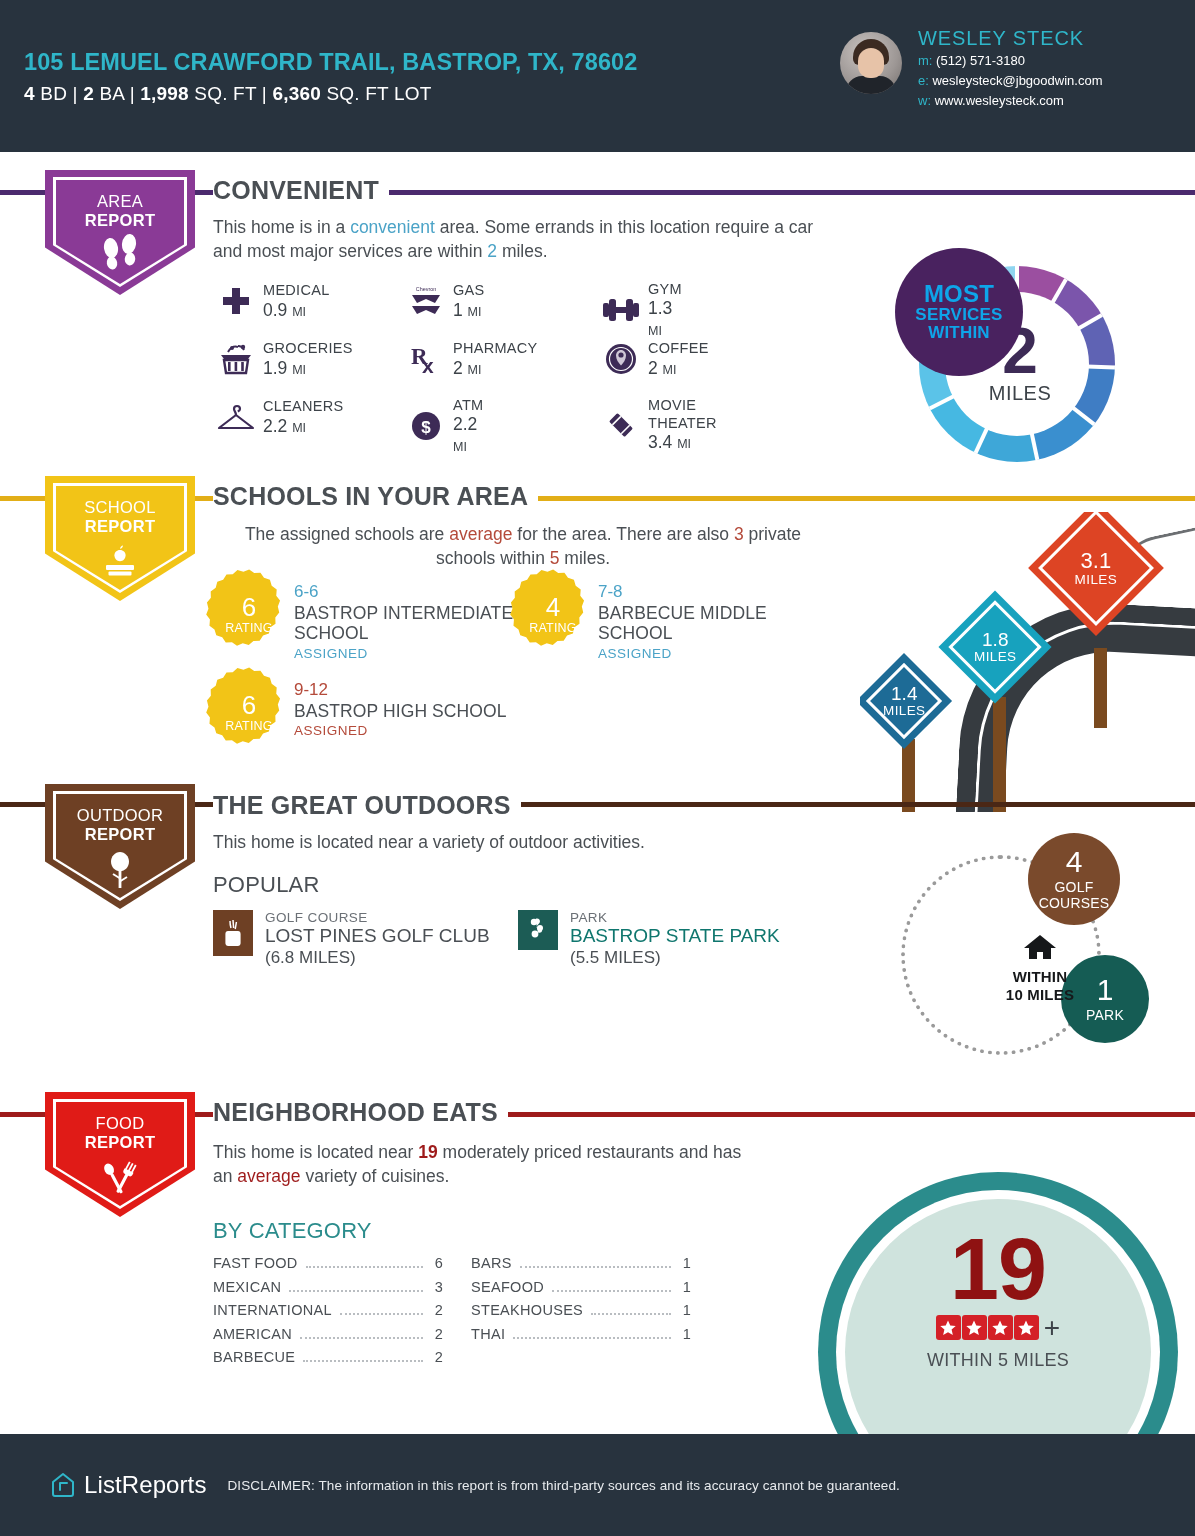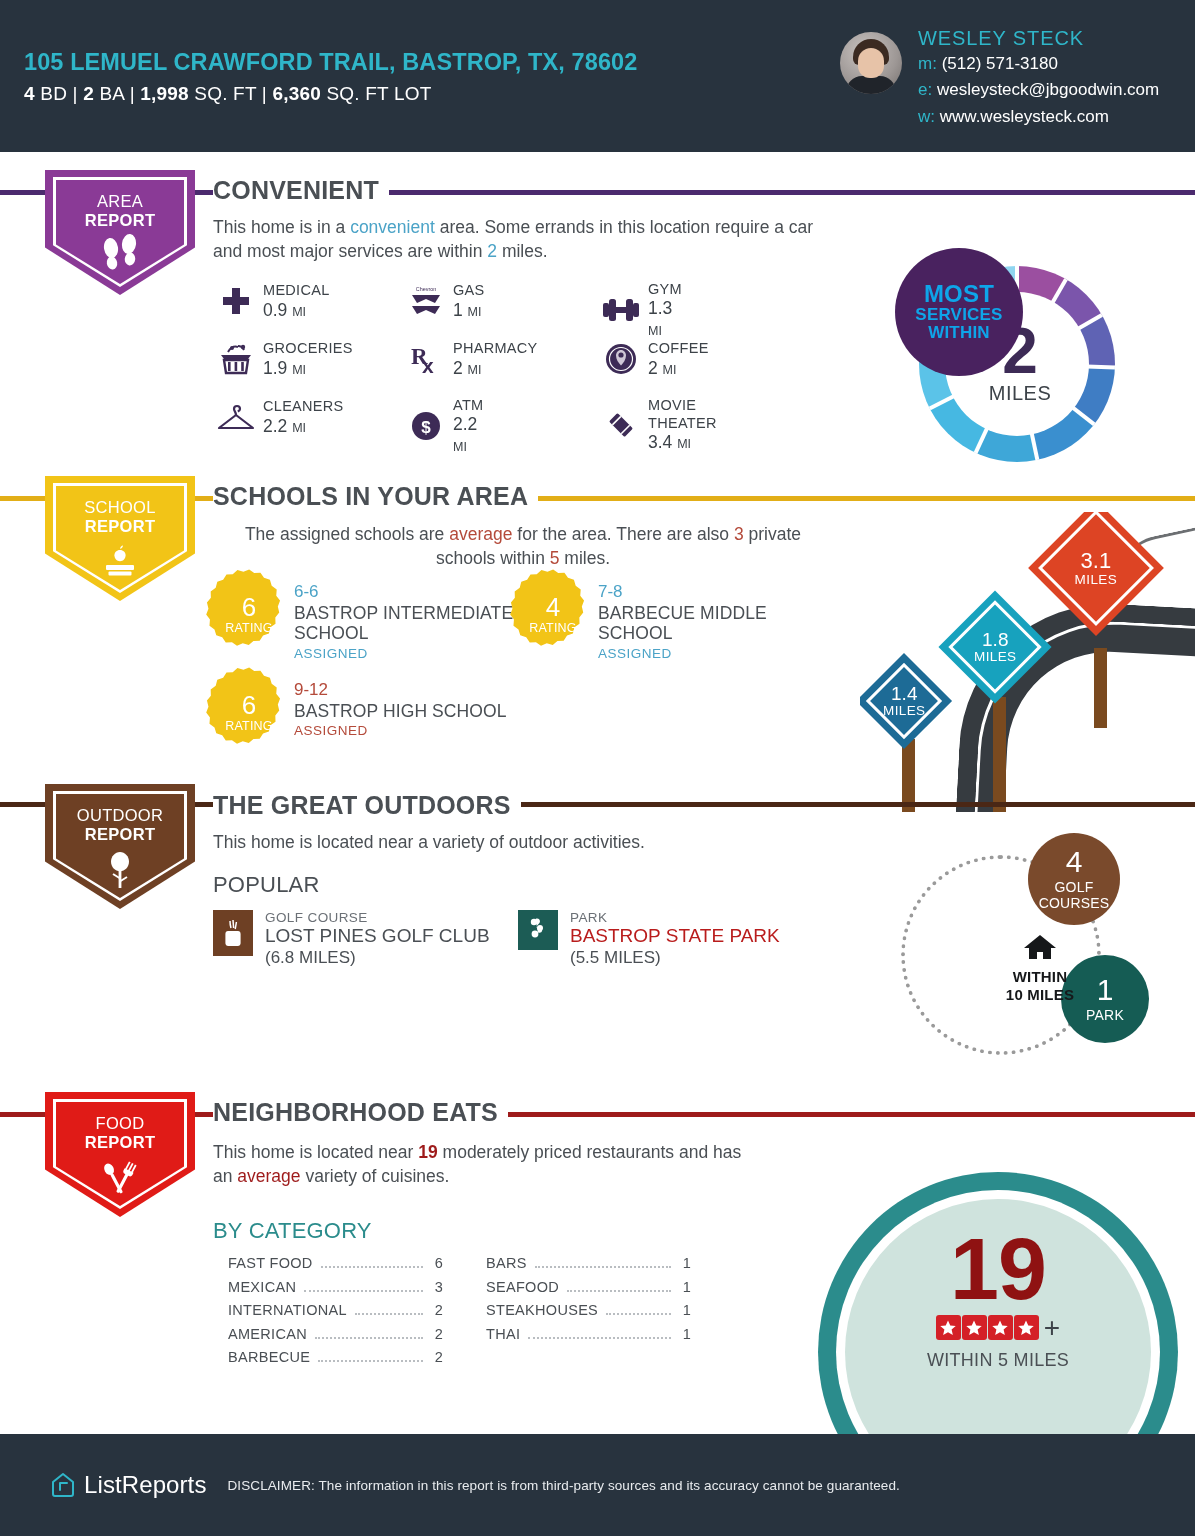--- a/index.html
+++ b/index.html
@@ -46,21 +46,21 @@
     background:#e7c3a8; border-radius: 13px 13px 12px 12px;
   }
   .avatar .body {
     position:absolute; left:6px; top:44px; width:50px; height:24px;
     background:#20242a; border-radius: 16px 16px 0 0;
   }
   .contact { margin-left: 16px; }
   .agent-name {
     color: #2fb6c9; font-size: 20px; letter-spacing: .9px; line-height: 1.25;
   }
-  .contact-line { font-size: 17px; color: #ffffff; line-height: 1.55; }
+  .contact-line { font-size: 13px; color: #ffffff; line-height: 1.55; }
   .contact-line .k { color: #2fb6c9; }
 
   
   .section { position: absolute; left: 0; width: 1195px; }
 
   .rule { position: absolute; left: 0; width: 1195px; height: 5px; }
   .sec-title {
     position: absolute; left: 213px;
     font-size: 25px; font-weight: bold; color: #4a4f54;
     letter-spacing: .2px; background: #ffffff; padding: 0 10px 0 0;
@@ -224,21 +224,21 @@
     align-items:center; justify-content:center; color:#fff; text-align:center; }
   .ocirc .n { font-size: 30px; line-height:1; }
   .ocirc .l { font-size: 14px; letter-spacing:.2px; line-height:1.1; margin-top:3px;}
   .out-home { position:absolute; left:92px; top:100px; width:110px; text-align:center; }
   .out-home .hlab { font-size:15px; font-weight:bold; color:#16181a; line-height:1.2; letter-spacing:.2px; margin-top:3px;}
 
   
   .bycat-title { position:absolute; left:213px; font-size:22px; color:#2b8c8c; letter-spacing:.2px; }
   .cat-col { position:absolute; }
   .cat-row { display:flex; align-items:baseline; font-size:14.5px; color:#4a4f54;
-    letter-spacing:.3px; height: 23.5px; margin-left: 15px; }
+    letter-spacing:.3px; height: 23.5px; }
   .cat-row .nm { white-space:nowrap; }
   .cat-row .dots { flex:1; border-bottom: 2px dotted #b9bdc1; margin: 0 8px 4px 8px; }
   .cat-row .ct { width:12px; text-align:right; }
 
   .food-vis { position:absolute; left:818px; top:1172px; width:377px; height:262px; overflow:hidden;}
   .food-outer { position:absolute; left:0; top:0; width:360px; height:360px; border-radius:50%; background:#2b8c8c;}
   .food-white { position:absolute; left:18px; top:18px; width:324px; height:324px; border-radius:50%; background:#fff;}
   .food-inner { position:absolute; left:27px; top:27px; width:306px; height:306px; border-radius:50%; background:#cfe3dd;}
   .food-content { position:absolute; left:27px; top:27px; width:306px; height:306px;
     display:flex; flex-direction:column; align-items:center; justify-content:flex-start; padding-top:30px;}
@@ -628,21 +628,21 @@
     <div style="width:40px;height:40px;background:#1c5c55;display:flex;align-items:center;justify-content:center;flex:none;">
       <svg width="24" height="28" viewBox="0 0 24 28" fill="#fff">
         <path d="M9.5 3c2.4-1.4 5 .6 4.4 3-.5 2-2.6 2.6-3.2 4.4-.5 1.6 1 2.4 2.4 2 1.6-.5 3.2.7 3 2.4-.3 2-2.8 2.4-4.2 1.4"></path>
         <circle cx="8" cy="6" r="3.2"></circle>
           <circle cx="14" cy="12" r="3"></circle>
           <circle cx="9" cy="18" r="3.4"></circle>
       </svg>
     </div>
     <div style="margin-left:12px;">
       <div style="font-size:13.5px;color:#6b7076;letter-spacing:.4px;">PARK</div>
-      <div style="font-size:19px;color:#b91c1c;line-height:1.2;">BASTROP STATE PARK</div>
+      <div style="font-size:19px;color:#0f766e;line-height:1.2;">BASTROP STATE PARK</div>
       <div style="font-size:17px;color:#4a4f54;line-height:1.2;">(5.5 MILES)</div>
     </div>
   </div>
 
   <div class="out-vis">
     <div class="dotted-ring"></div>
     <div class="ocirc" style="left:135px;top:0px;width:92px;height:92px;background:#7a4a2c;">
       <div class="n">4</div>
       <div class="l">GOLF</div>
       <div class="l" style="margin-top:0">COURSES</div>

